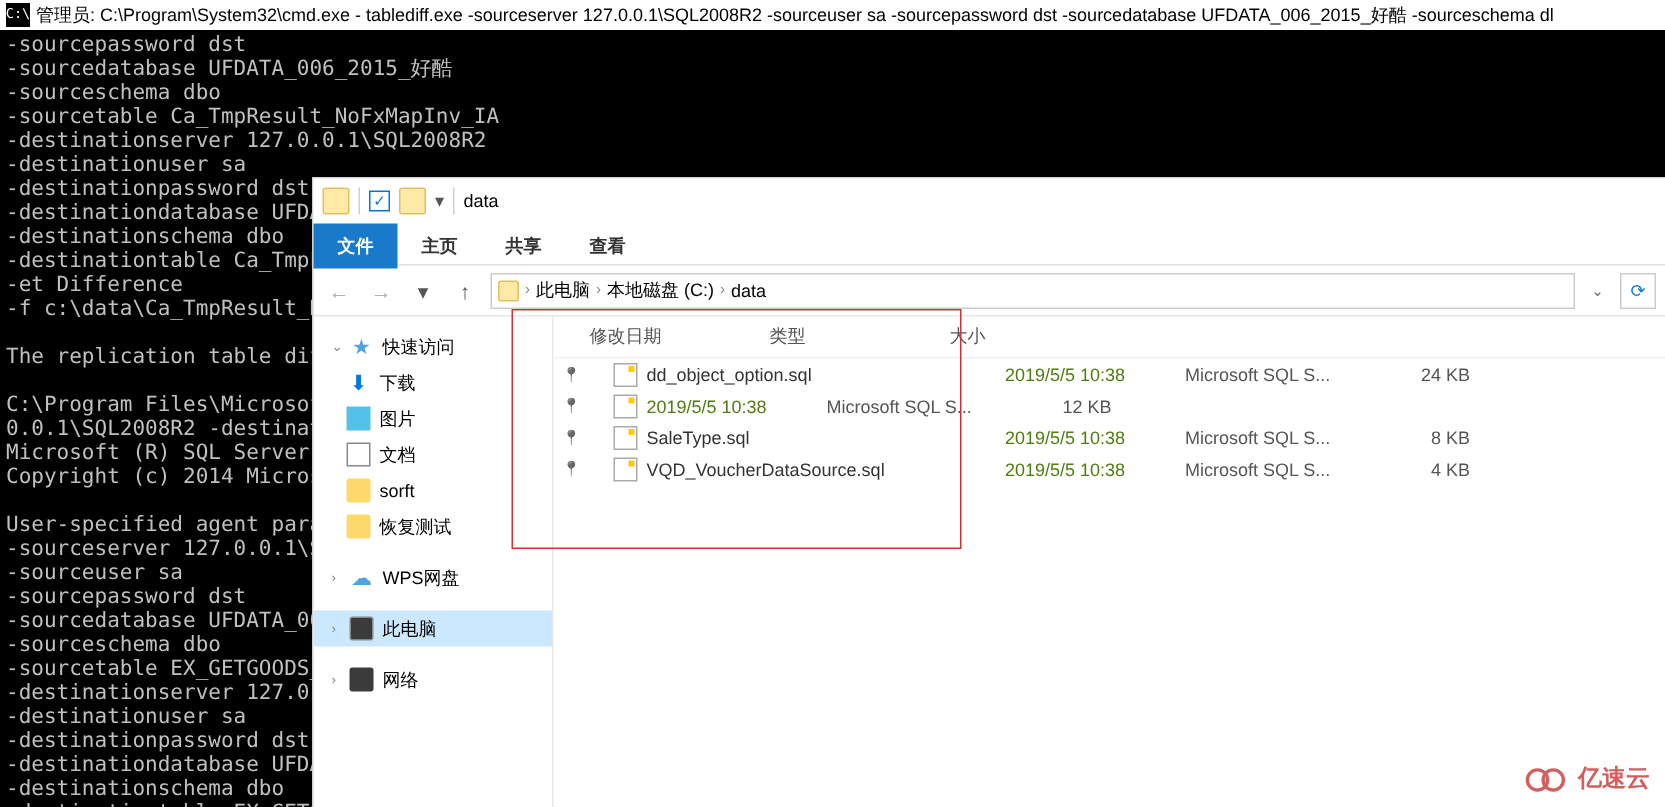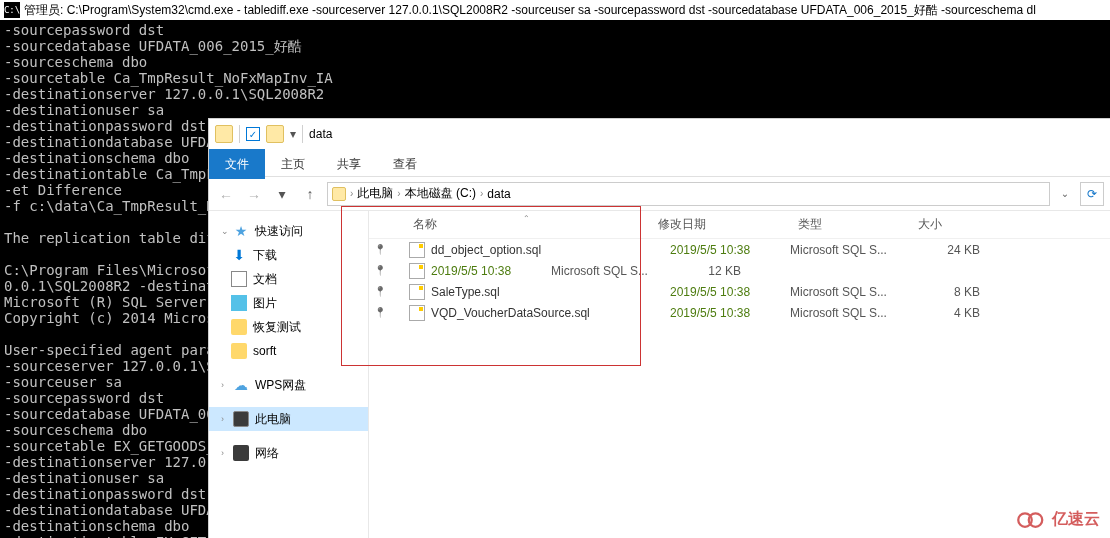--- a/index.html
+++ b/index.html
@@ -95,20 +95,21 @@
       display: flex;
       align-items: stretch;
       border-bottom: 1px solid #e0e0e0;
       font-size: 12px;
     }
     .ribbon-tab {
       padding: 15px 16px;
       display: flex;
       align-items: center;
       color: #333;
+      font-weight: bold;
     }
     .ribbon-tab.active {
       background: #1979ca;
       color: #fff;
     }
     .nav-row {
       height: 34px;
       display: flex;
       align-items: center;
       padding: 0 6px;
@@ -205,21 +206,21 @@
     .columns {
       display: flex;
       height: 28px;
       align-items: center;
       border-bottom: 1px solid #f0f0f0;
       color: #555;
       font-size: 12px;
     }
     .col-name { width: 265px; padding-left: 20px; }
     .col-date { width: 120px; }
-    .col-type { width: 120px; margin-left: 20px; }
+    .col-type { width: 120px; }
     .col-size { width: 80px; text-align: left; padding-right: 10px; }
     .col-name-h {
       display: flex;
       align-items: center;
       justify-content: space-between;
       position: relative;
     }
     .sort-caret {
       position: absolute;
       left: 130px;
@@ -362,34 +363,34 @@
         <div class="sb-item header">
           <span class="caret">⌄</span>
           <span class="sb-icon star-ic">★</span>
           <span>快速访问</span>
         </div>
         <div class="sb-item">
           <span class="sb-icon dl-ic">⬇</span>
           <span>下载</span>
         </div>
         <div class="sb-item">
+          <span class="sb-icon pic-ic"></span>
+          <span>图片</span>
+        </div>
+        <div class="sb-item">
           <span class="sb-icon doc-ic"></span>
           <span>文档</span>
         </div>
         <div class="sb-item">
-          <span class="sb-icon pic-ic"></span>
-          <span>图片</span>
+          <span class="sb-icon folder-ic"></span>
+          <span>sorft</span>
         </div>
         <div class="sb-item">
           <span class="sb-icon folder-ic"></span>
           <span>恢复测试</span>
-        </div>
-        <div class="sb-item">
-          <span class="sb-icon folder-ic"></span>
-          <span>sorft</span>
         </div>
       </div>
       <div class="sb-section">
         <div class="sb-item header">
           <span class="caret">›</span>
           <span class="sb-icon wps-ic">☁</span>
           <span>WPS网盘</span>
         </div>
       </div>
       <div class="sb-section">
@@ -405,24 +406,20 @@
           <span class="sb-icon net-ic"></span>
           <span>网络</span>
         </div>
       </div>
     </div>
 
     <div class="file-panel">
       <div class="highlight-box"></div>
       <div class="columns">
         <span class="pin-col"></span>
-        <span class="col-name col-name-h">
-          <span>名称</span>
-          <span class="sort-caret">⌃</span>
-        </span>
         <span class="col-date">修改日期</span>
         <span class="col-type">类型</span>
         <span class="col-size">大小</span>
       </div>
       <div id="file-list">
           <div class="file-row">
             <span class="pin-col" style="font-size: 10px; color: rgb(187, 187, 187); filter: grayscale(1);">📍</span>
             <span class="file-icon"></span>
             <span class="fn">dd_object_option.sql</span>
             <span class="fd">2019/5/5 10:38</span>

